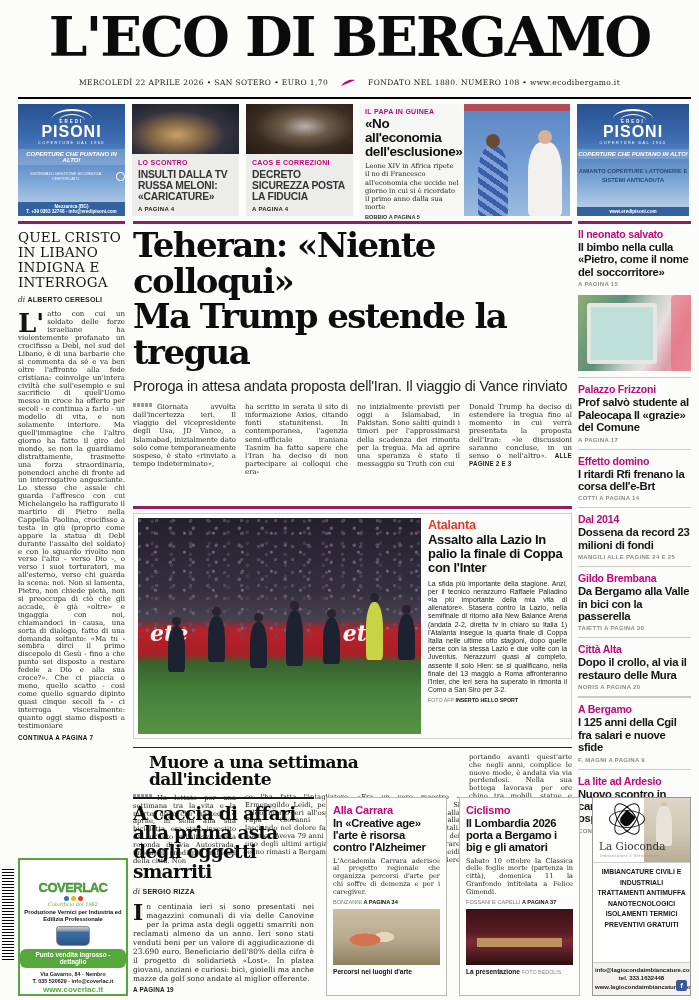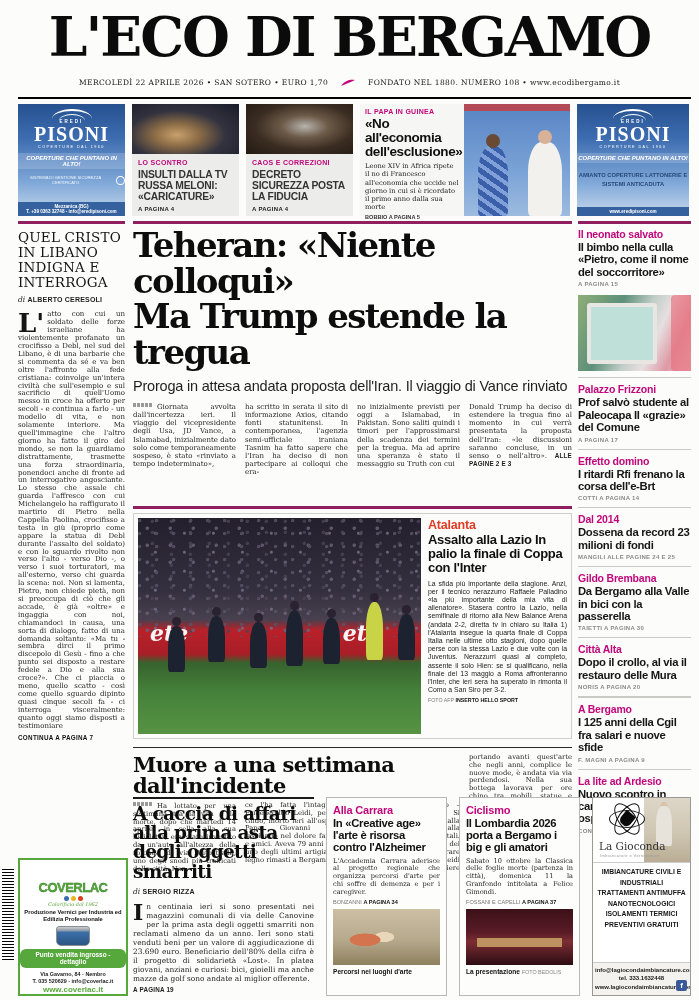--- a/index.html
+++ b/index.html
@@ -28,21 +28,21 @@
   .rule-black{top:97px;left:18px;width:673px;height:2px;background:#000;}
 
   
   .topstrip{top:104px;left:18px;width:673px;height:112px;display:flex;gap:7px;}
   .ad-pisoni{width:107px;background:linear-gradient(180deg,#27518f 0%,var(--blue1) 30%,#7fa8d8 70%,#c8d9ec 100%);
     color:#fff;display:flex;flex-direction:column;align-items:center;text-align:center;overflow:hidden;}
   .ad-pisoni.right{width:112px;}
   .pisoni-arcs{width:40px;height:10px;margin-top:5px;border-top:2px solid #fff;border-radius:50% 50% 0 0/100% 100% 0 0;position:relative;}
   .pisoni-arcs:before{content:"";position:absolute;left:7px;top:3px;width:26px;height:6px;border-top:1.5px solid #fff;border-radius:50% 50% 0 0/100% 100% 0 0;}
   .pisoni-eredi{font-size:4.5px;letter-spacing:2px;font-weight:bold;}
-  .pisoni-name{font-size:20px;font-weight:bold;letter-spacing:1px;line-height:1;font-family:Liberation Serif, serif;}
+  .pisoni-name{font-size:16px;font-weight:bold;letter-spacing:1px;line-height:1;}
   .pisoni-sub{font-size:3.8px;letter-spacing:1.4px;margin-top:1px;}
   .pisoni-tag{margin-top:4px;width:100%;background:rgba(255,255,255,.18);font-size:6px;font-weight:bold;font-style:italic;padding:2px 1px;}
   .pisoni-cert{margin-top:6px;font-size:4.2px;line-height:1.25;color:#eef4fb;display:flex;gap:3px;align-items:center;}
   .pisoni-cert .badge{width:9px;height:9px;border:1px solid #fff;border-radius:50%;display:inline-block;}
   .pisoni-services{margin-top:8px;font-size:5.8px;font-weight:bold;color:#274a79;line-height:1.5;}
   .pisoni-foot{margin-top:auto;width:100%;font-size:4.6px;font-weight:bold;padding:2px 1px;color:#fff;background:#35629f;}
   .newsbox{width:107px;display:flex;flex-direction:column;background:#ececea;}
   .newsbox .photo{height:55px;}
   .photo-tv{background:radial-gradient(ellipse at 42% 62%,#c9a06b 0%,#8a6b46 26%,#33333f 55%,#191b28 100%);}
   .photo-aula{background:radial-gradient(ellipse at 55% 45%,#b7b3ad 0%,#6d5b49 28%,#3a2c21 60%,#221a12 100%);}
@@ -90,21 +90,21 @@
   .gk{background:#c8d445 !important;}
   .ata-side{flex:1;overflow:hidden;}
   .ata-kick{color:var(--red);font-weight:bold;font-size:12.5px;letter-spacing:-.2px;}
   .ata-head{margin-top:1px;font-weight:bold;font-size:13px;line-height:1.1;color:#101010;letter-spacing:-.3px;}
   .ata-body{margin-top:4px;font-size:6.9px;line-height:1.19;text-align:justify;color:#202020;}
   .credit{margin-top:3px;font-size:5.3px;color:#777;}
   .credit b{color:#111;}
   .hairline{margin-top:8px;height:1px;background:#2a2a2a;}
   .obit{margin-top:6px;display:flex;gap:9px;}
   .obit-left{width:327px;}
-  .obit-head{font-weight:bold;font-size:21px;letter-spacing:-.6px;color:#0d0d0d;line-height:1;}
+  .obit-head{font-weight:bold;font-size:17px;letter-spacing:-.6px;color:#0d0d0d;line-height:1;margin-left:16px;}
   .obit-cols{margin-top:6px;display:flex;gap:9px;}
   .obit-cols .col{flex:1;font-size:6.8px;line-height:1.16;text-align:justify;height:76px;overflow:hidden;}
   .obit-right{flex:1;font-size:6.8px;line-height:1.16;text-align:justify;}
   .obit-right .txt{height:92px;overflow:hidden;}
 
   
   .rail{left:578px;top:228px;width:113px;}
   .rail-item{padding:5px 0 6px;}
   .rail-sep{height:1px;background:#c9c9c6;}
   .rail-kick{color:var(--magenta);font-weight:bold;font-size:10.5px;letter-spacing:-.2px;}
@@ -263,21 +263,21 @@
 
   <div class="abs main">
     <div class="lead-head">
       <div>Teheran: «Niente colloqui»</div>
       <div>Ma Trump estende la tregua</div>
     </div>
     <div class="standfirst">Proroga in attesa andata proposta dell'Iran. Il viaggio di Vance rinviato</div>
     <div class="colrow">
       <div class="col"><span class="dash"></span><span>Giornata avvolta dall'incertezza ieri. Il viaggio del vicepresidente degli Usa, JD Vance, a Islamabad, inizialmente dato solo come temporaneamente sospeso, è stato «rinviato a tempo indeterminato»,</span></div>
       <div class="col"><span>ha scritto in serata il sito di informazione Axios, citando fonti statunitensi. In contemporanea, l'agenzia semi-ufficiale iraniana Tasnim ha fatto sapere che l'Iran ha deciso di non partecipare ai colloqui che era-</span></div>
-      <div class="col"><span>no inizialmente previsti per oggi a Islamabad, in Pakistan. Sono saliti quindi i timori per l'approssimarsi della scadenza dei termini per la tregua. Ma ad aprire una speranza è stato il messaggio su Truth con cui</span></div>
+      <div class="col"><span>no inizialmente previsti per oggi a Islamabad, in Pakistan. Sono saliti quindi i timori per l'approssimarsi della scadenza dei rimonta per la tregua. Ma ad aprire una speranza è stato il messaggio su Truth con cui</span></div>
       <div class="col"><span>Donald Trump ha deciso di estendere la tregua fino al momento in cui verrà presentata la proposta dell'Iran: «le discussioni saranno concluse, in un senso o nell'altro».</span> <span class="pg-bold">ALLE PAGINE 2 E 3</span></div>
     </div>
 
     <div class="magrule"></div>
 
     <div class="atalanta">
       <div class="ata-photo">
         <span class="crowd"></span>
         <span class="boardtxt" style="left:12px;">ete</span>
         <span class="boardtxt" style="right:40px;">ete</span>

